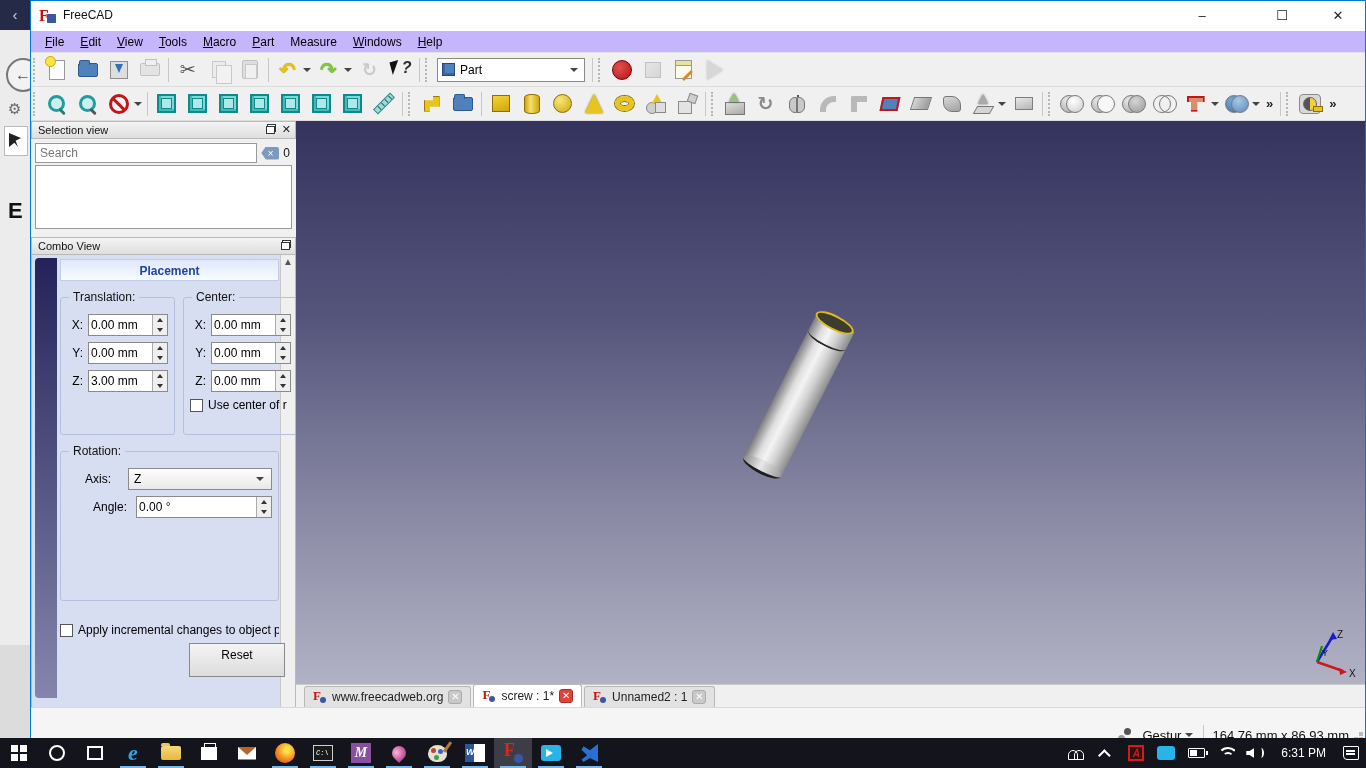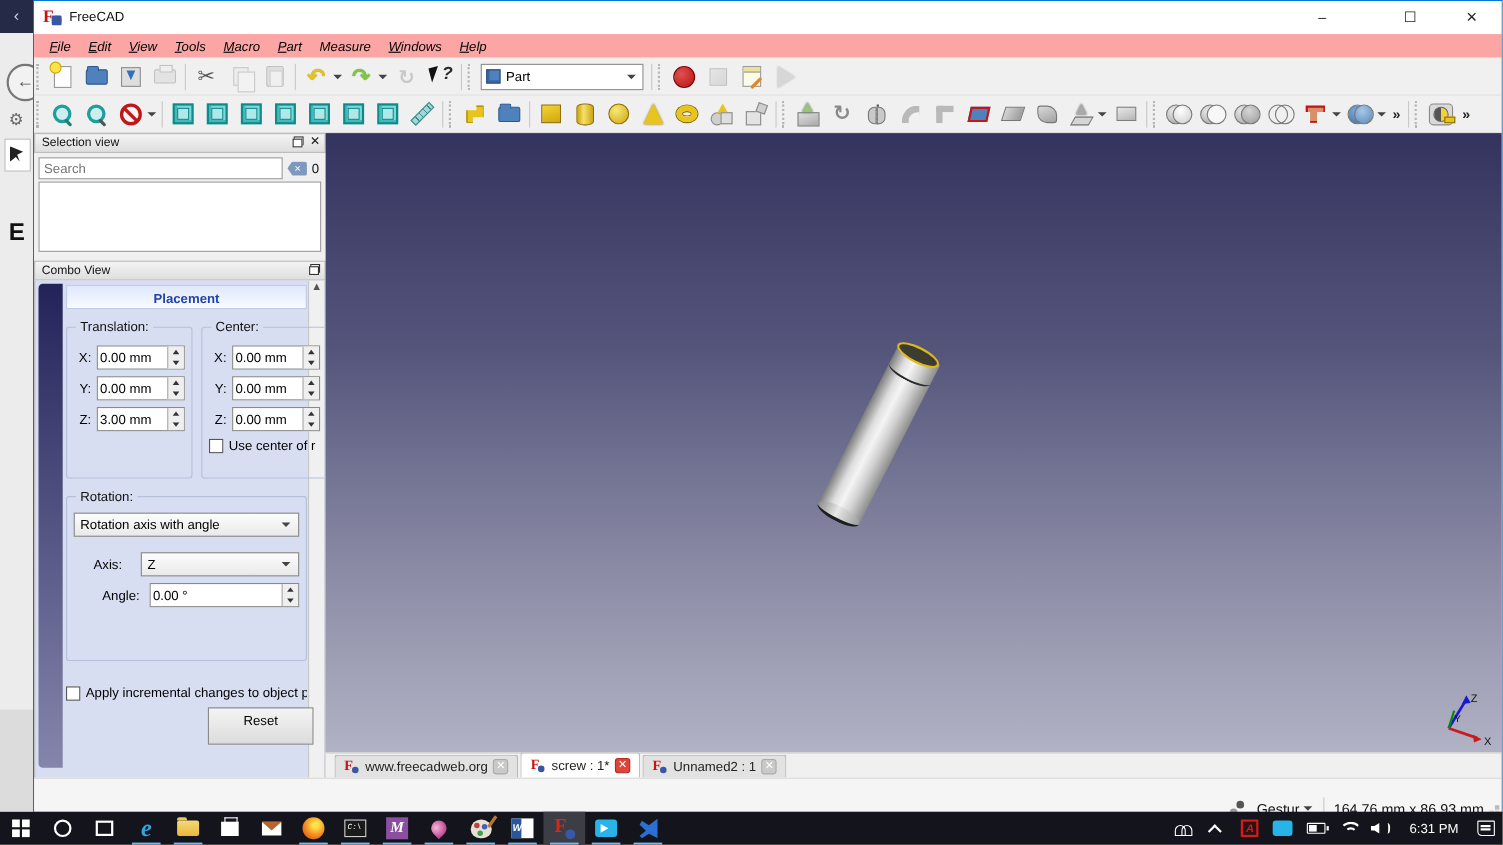--- a/index.html
+++ b/index.html
@@ -23,21 +23,21 @@
   
   #titlebar { position:relative; height:30px; background:#fff; }
   #fc-logo { position:absolute; left:8px; top:6px; width:18px; height:18px; }
   .fclogo-f { position:absolute; left:0; top:0; font-weight:bold; font-size:16px; color:#cc1111; line-height:18px; font-family:"Liberation Serif",serif; }
   .fclogo-gear { position:absolute; left:8px; top:7px; width:9px; height:9px; border-radius:50%; background:#3a57a6; box-shadow:0 0 0 1.5px #3a57a6; clip-path:polygon(0 0,100% 0,100% 100%,0 100%); }
   #title-text { position:absolute; left:32px; top:7px; font-size:12px; color:#111; }
   .wbtn { position:absolute; top:0; width:46px; height:30px; text-align:center; line-height:30px; font-size:13px; color:#222; }
   #btn-min { right:140px; } #btn-max { right:60px; } #btn-close { right:4px; }
 
   
-  #menubar { position:relative; height:22px; background:#fca5a5; border-bottom:1px solid #e3e3e3; padding-left:6px; display:flex; align-items:center;font-style:italic; }
+  #menubar { position:relative; height:22px; background:#c4b5fd; border-bottom:1px solid #e3e3e3; padding-left:6px; display:flex; align-items:center; }
   .menu-item { padding:2px 8px; color:#000; }
   .menu-item .u { text-decoration:underline; }
 
   
   .toolbar-row { position:relative; height:34px; background:#f0f0f0; display:flex; align-items:center; border-bottom:1px solid #dcdcdc; }
   .tb-handle { width:6px; height:24px; margin:0 2px; border-left:2px dotted #b5b5b5; }
   .tb-sep { width:1px; height:24px; background:#c8c8c8; margin:0 3px; }
   .tbtn { position:relative; width:29px; height:29px; margin:0 1px; display:flex; align-items:center; justify-content:center; border-radius:2px; }
   .tbtn.dim { opacity:.45; }
   .dd { width:0; height:0; border-left:4px solid transparent; border-right:4px solid transparent; border-top:4px solid #444; margin:0 2px 0 0; align-self:center; }
@@ -592,24 +592,20 @@
               </div>
               <div class="row">
                 <span class="checkbox"></span>
                 <span class="cb-label">Use center of r</span>
               </div>
             </div>
           </div>
 
           <div class="groupbox" style="min-height:150px">
             <span class="gb-legend">Rotation:</span>
-            <div class="combosel" style="margin:4px 0 14px 0">
-              <span>Rotation axis with angle</span>
-                <span class="dd"></span>
-            </div>
             <div class="row" style="margin-left:18px">
               <span style="width:38px">Axis:</span>
               <span class="combosel" style="flex:1">
                   <span>Z</span>
                   <span class="dd"></span>
                 </span>
             </div>
             <div class="row" style="margin-left:26px">
               <span style="width:38px">Angle:</span>
               <span class="spinbox" style="flex:1">

